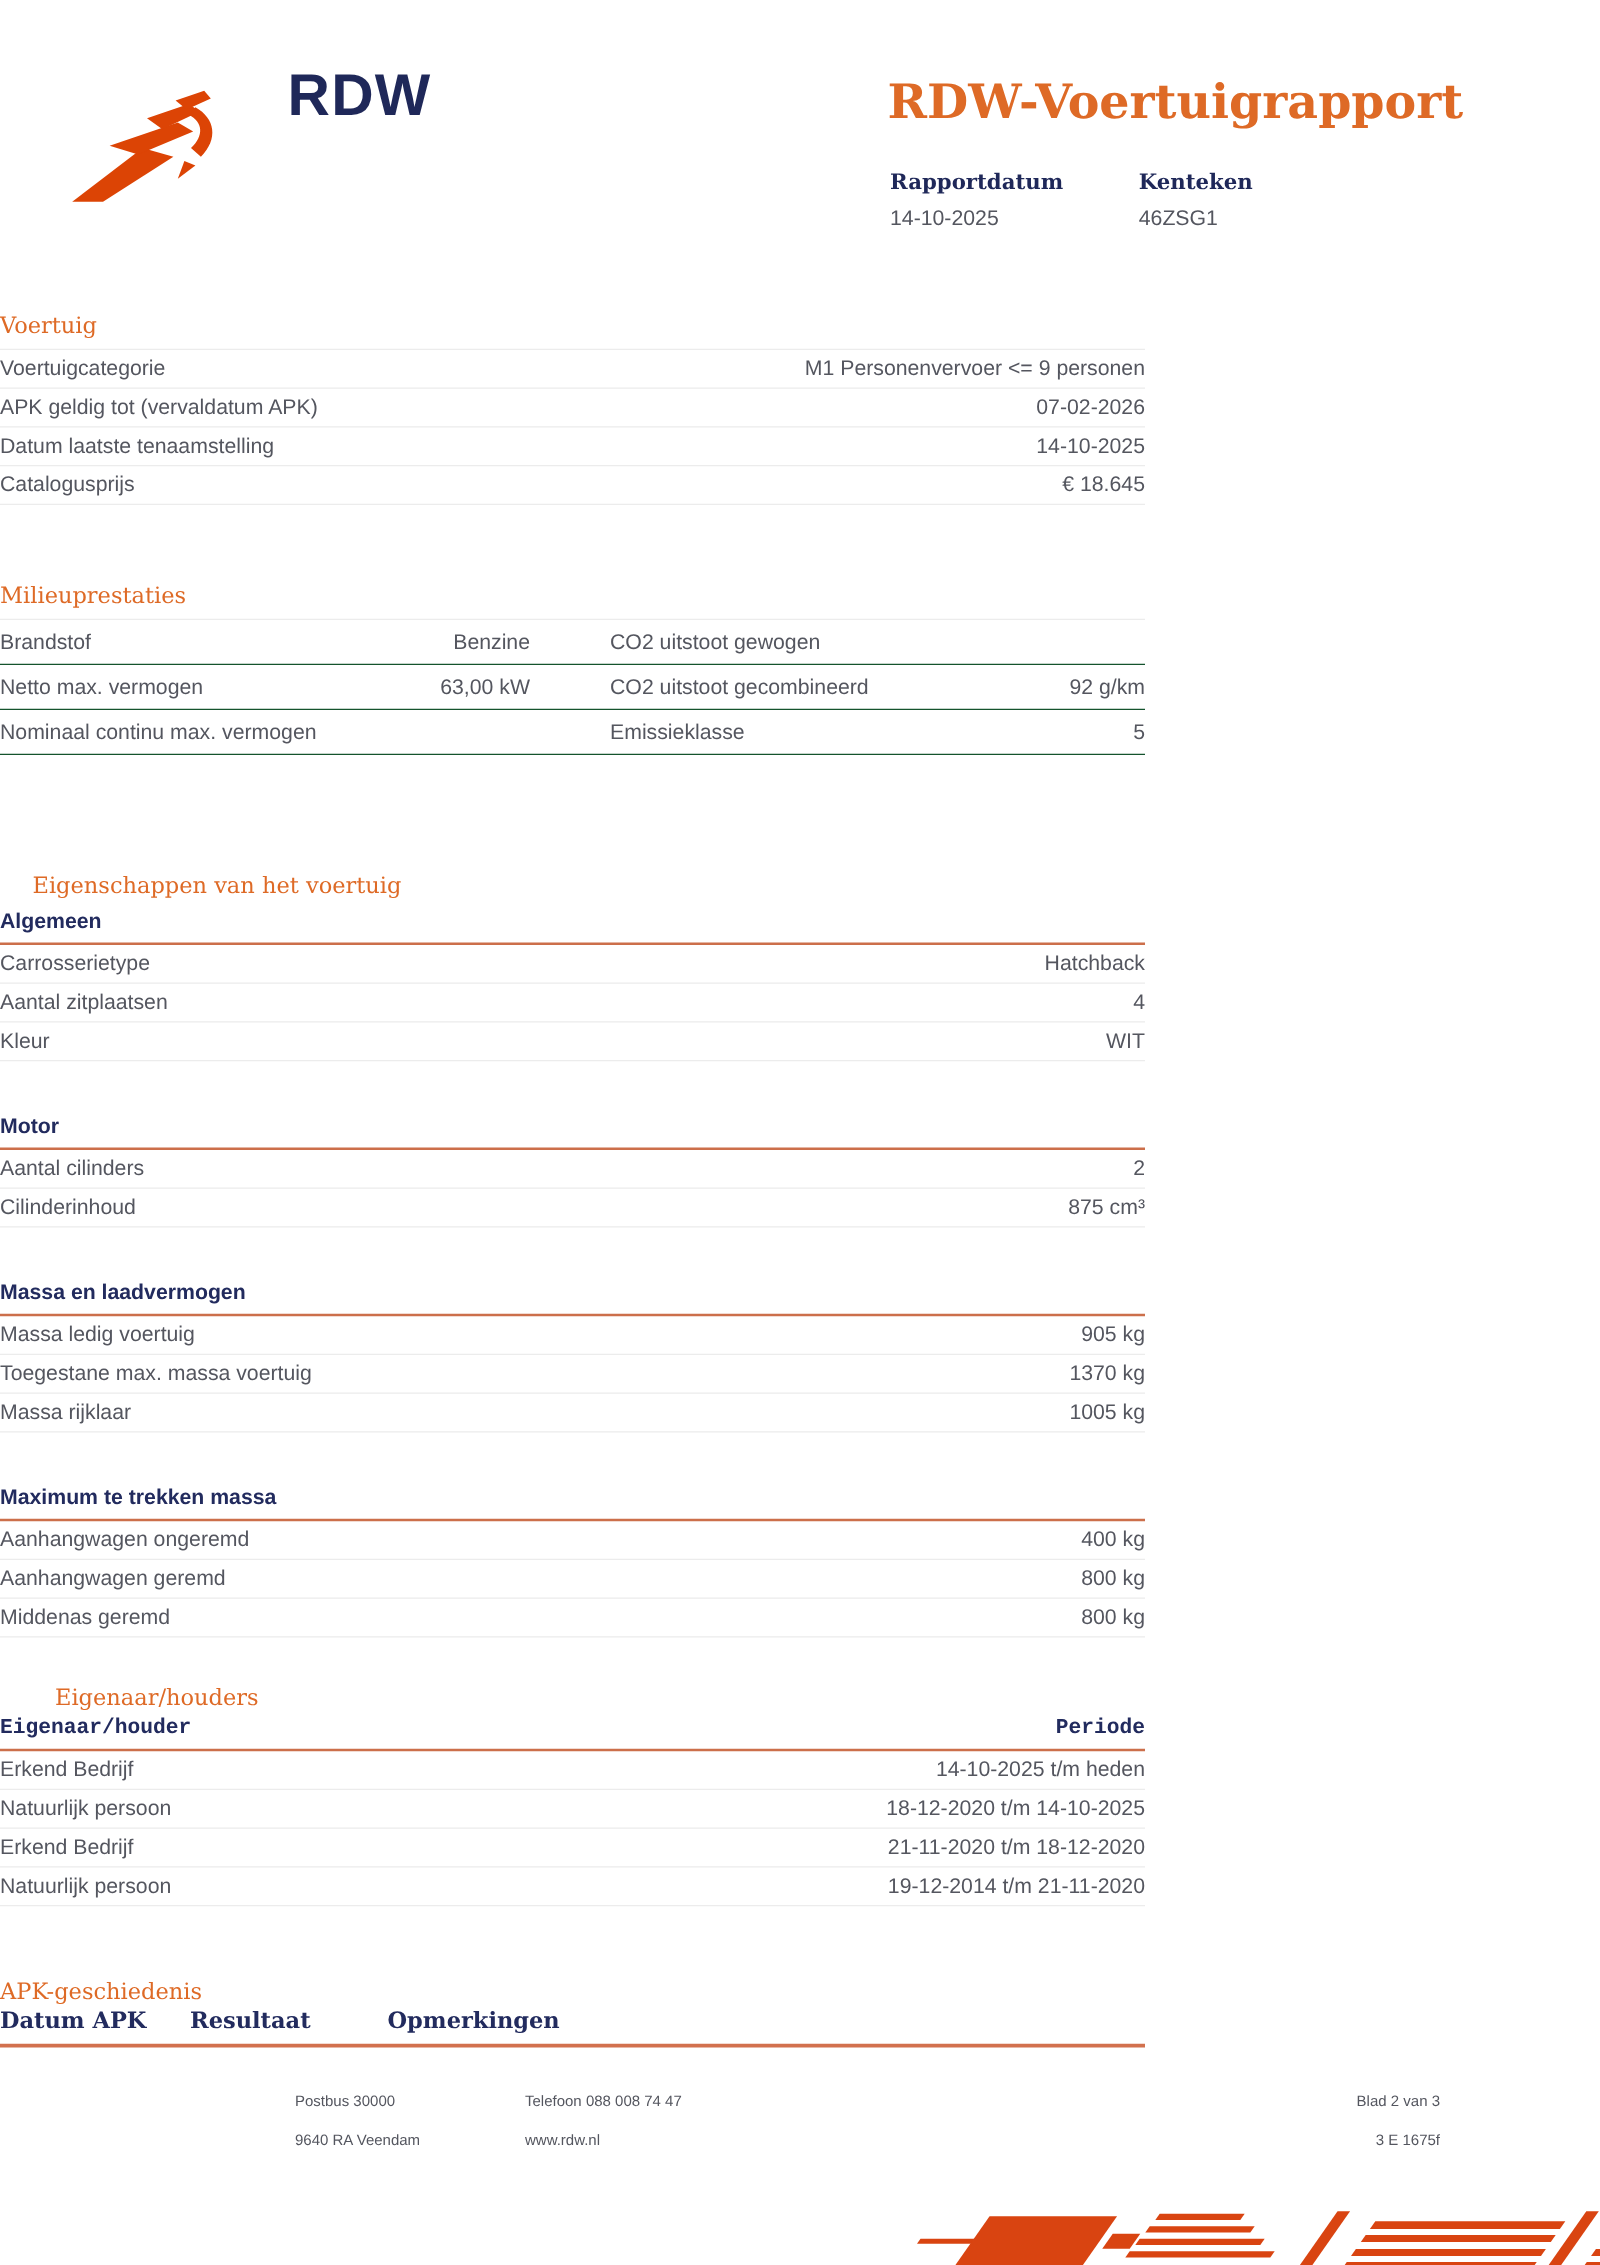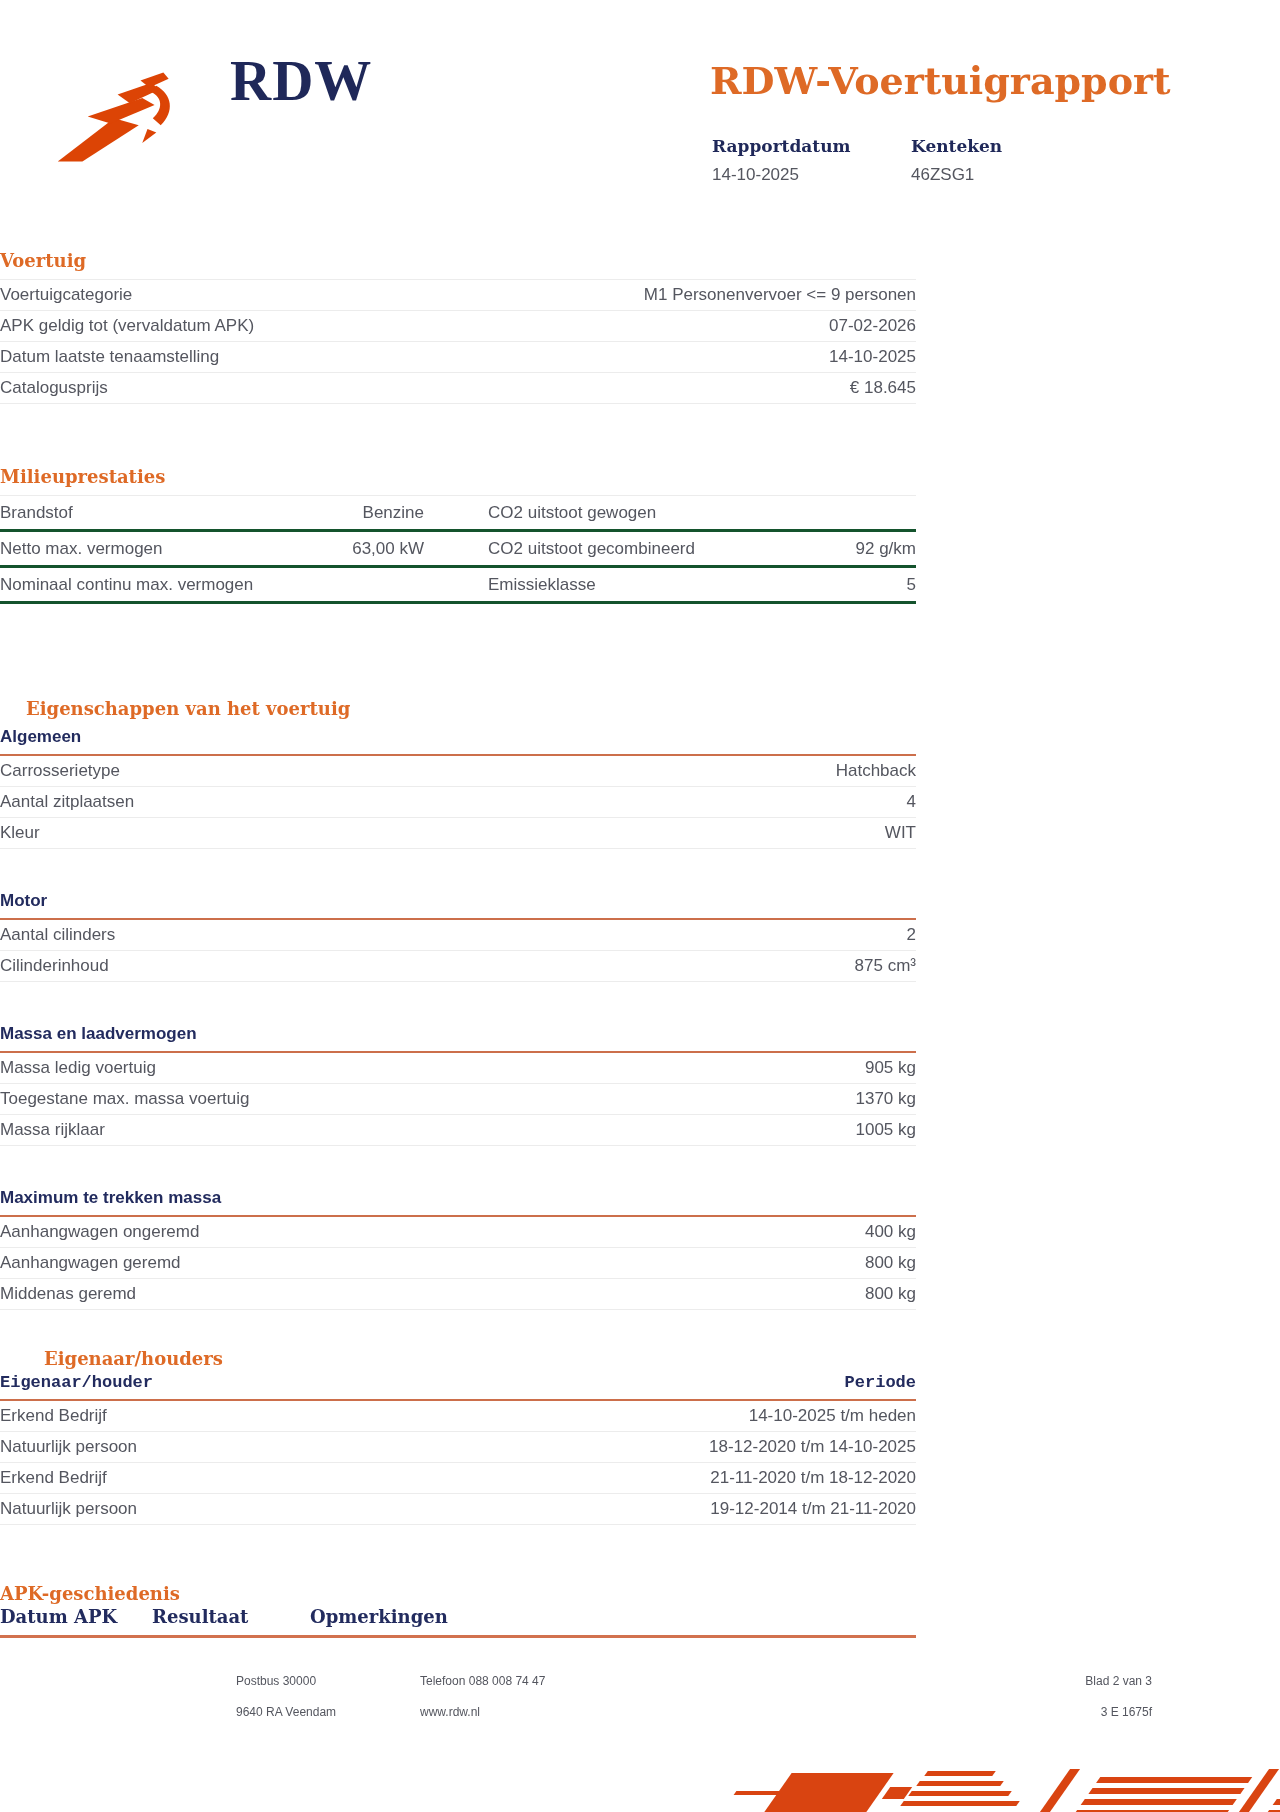--- a/index.html
+++ b/index.html
@@ -5,49 +5,49 @@
   * { margin:0; padding:0; box-sizing:border-box; }
   html,body { background:#ffffff; }
   .page {
     position:relative; width:1280px; height:1812px; background:#ffffff;
     overflow:hidden; font-family:"Liberation Sans", sans-serif; color:#54565F;
   }
   
   .logo-icon { position:absolute; left:56px; top:70px; width:132px; height:94px; }
   .logo-word {
     position:absolute; left:230px; top:48px;
-    font-family:Liberation Serif, serif; font-weight:bold;
-    font-size:57px; color:#1F2859; letter-spacing:1px;
+    font-family:Liberation Sans, sans-serif; font-weight:bold;
+    font-size:47px; color:#1F2859; letter-spacing:1px;
   }
   .doc-title {
     position:absolute; left:710px; top:58px;
     font-family:"DejaVu Serif", serif; font-weight:bold;
     font-size:38px; color:#DE6A26;
   }
   .meta { position:absolute; left:712px; top:136px; display:flex; }
   .meta-col { width:199px; }
   .meta-label { font-family:"DejaVu Serif", serif; font-weight:bold; font-size:17px; color:#1F2859; }
   .meta-value { margin-top:9px; font-size:17px; color:#54565F; }
   .sec { position:absolute; left:0; width:916px; }
   .sec-heading {
-    font-family:"DejaVu Serif", serif; font-weight:bold;
+    font-family:"DejaVu Serif", serif; font-weight:normal;
     font-size:18px; color:#DE6A26; margin-bottom:8px;
   }
   .rule-top { border-top:1px solid #ECECEC; }
   .row {
     display:flex; align-items:center; height:31px;
     border-bottom:1px solid #ECECEC; font-size:17px; color:#54565F;
   }
   .row .lbl { flex:1; text-align:left; }
   .row .val { text-align:right; white-space:nowrap; }
 
   
   .mrow {
     display:flex; align-items:center; height:36px;
-    border-bottom:3px solid #14532d; font-size:17px; color:#54565F;
+    border-bottom:1px solid #14532d; font-size:17px; color:#54565F;
   }
   .mrow .l1 { width:300px; }
   .mrow .v1 { width:124px; text-align:right; }
   .mrow .l2 { margin-left:64px; flex:1; }
   .mrow .v2 { text-align:right; white-space:nowrap; }
 
   
   .subsec { margin-top:0; }
   .sub-heading {
     font-family:"Liberation Sans", sans-serif; font-weight:bold;

